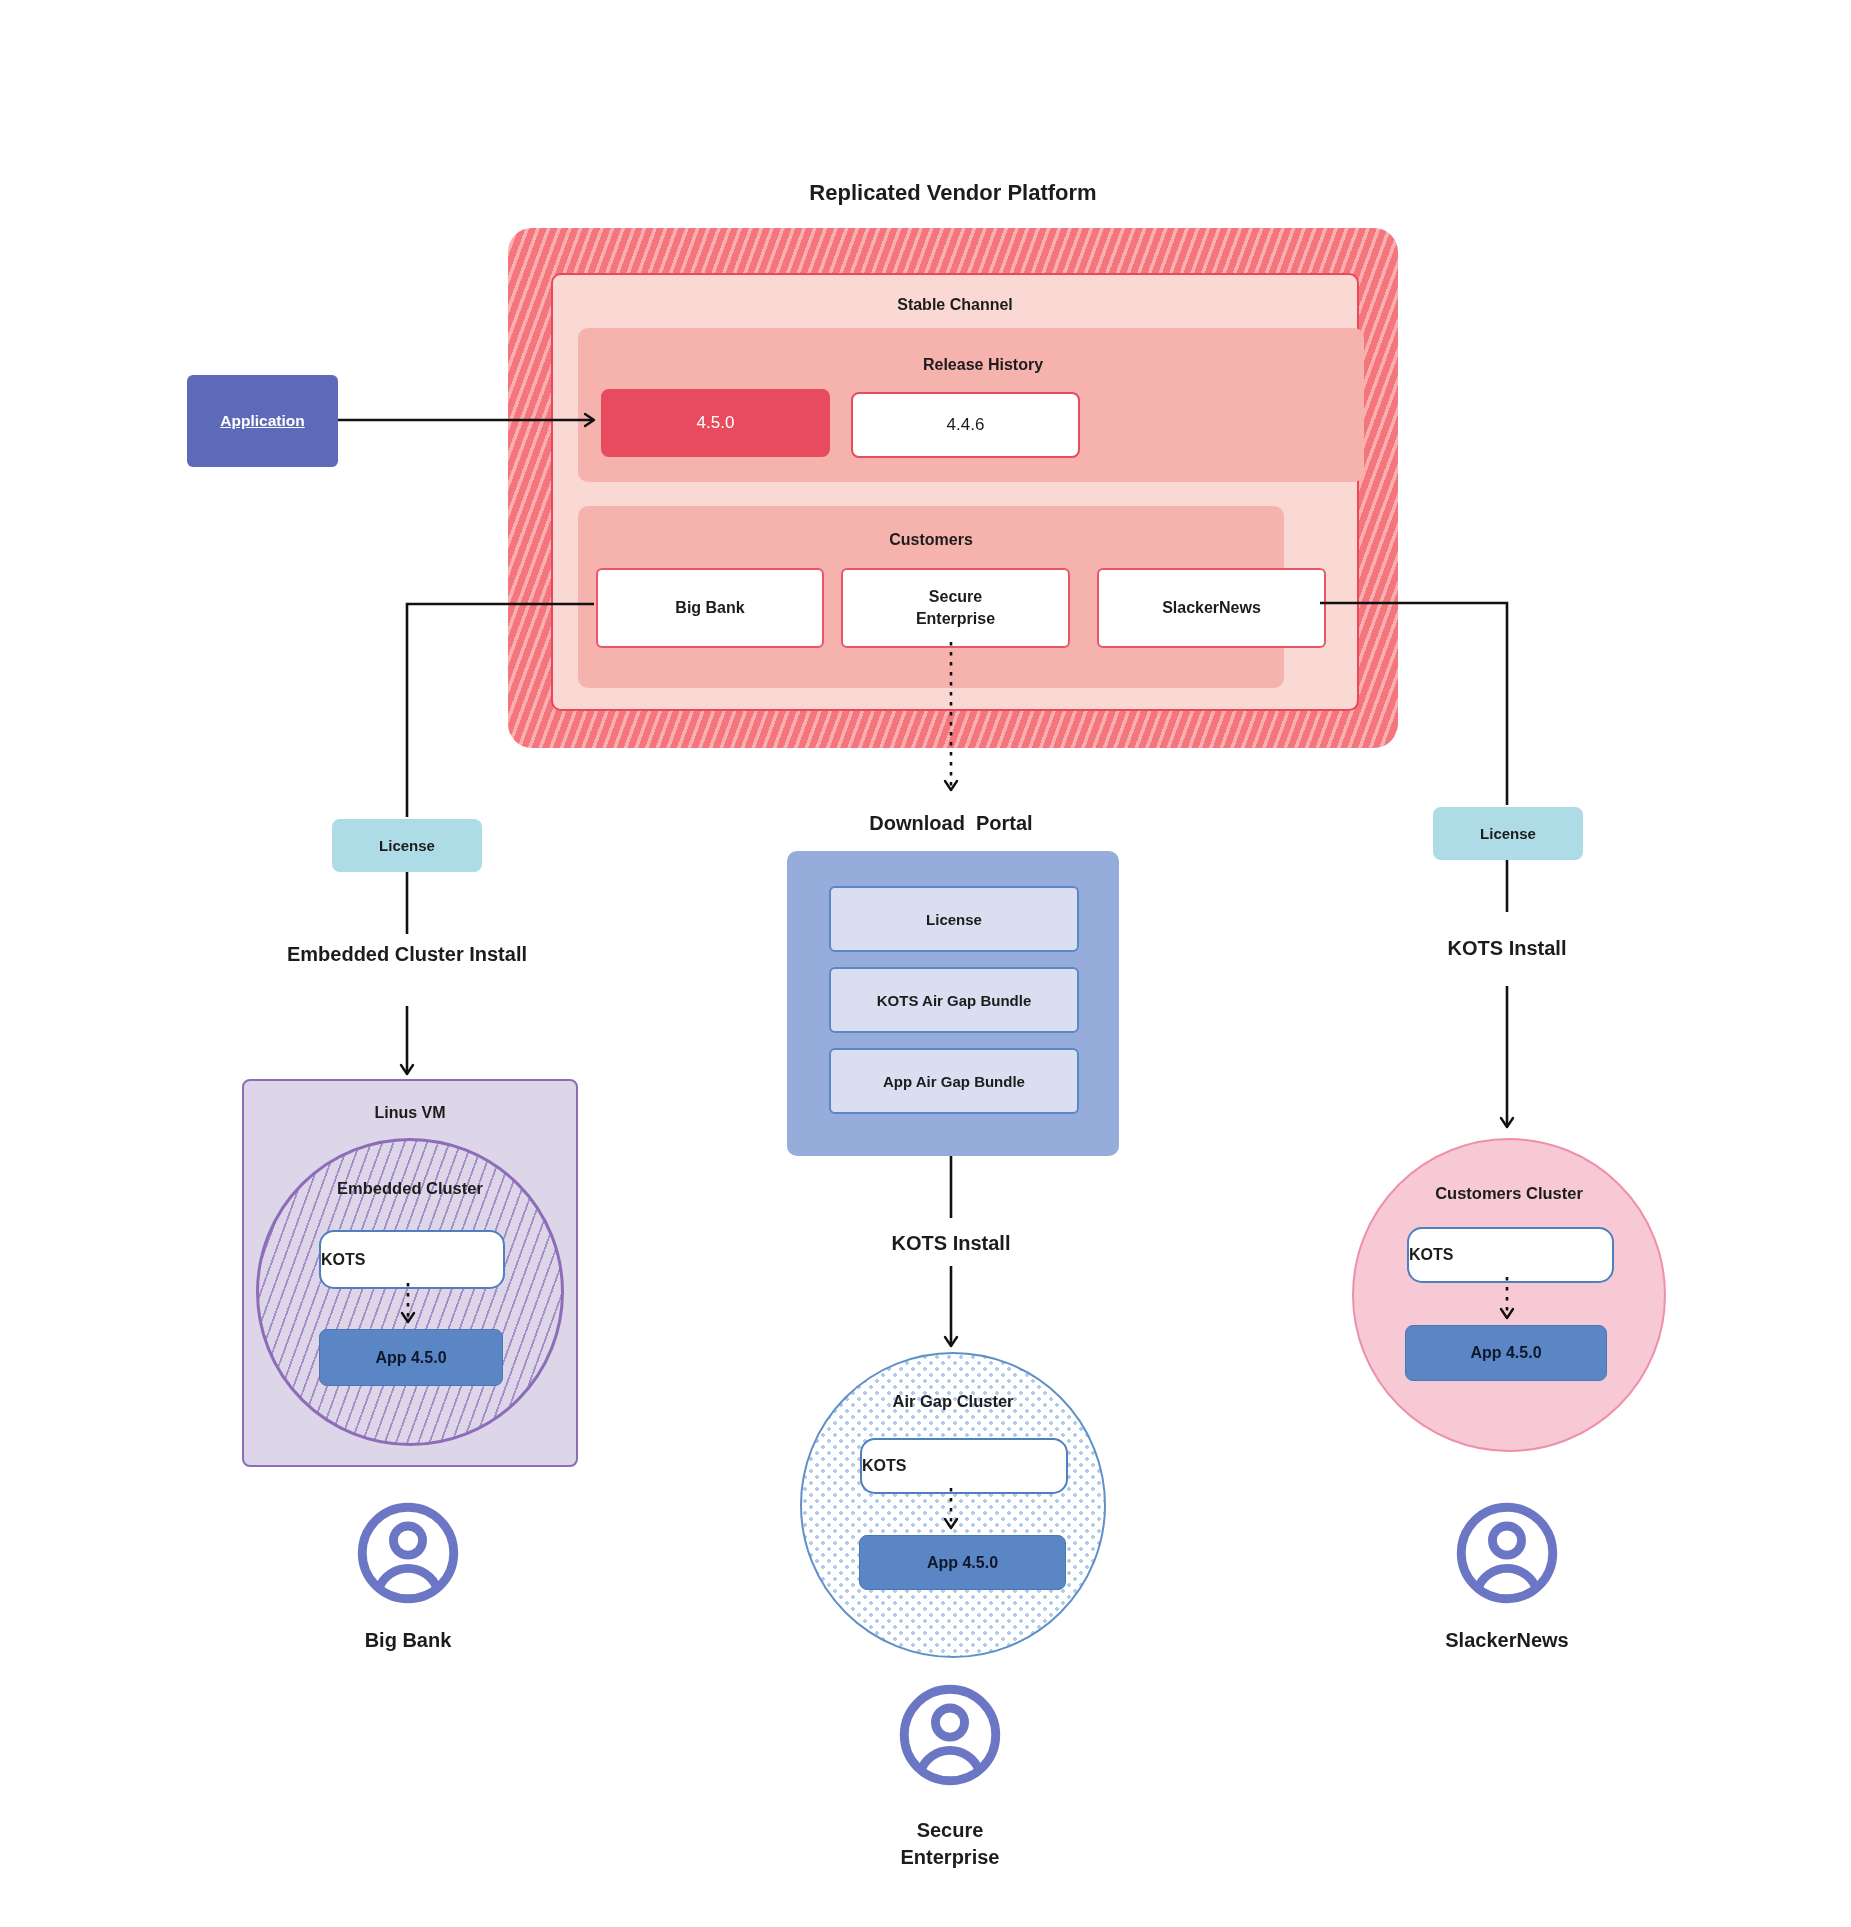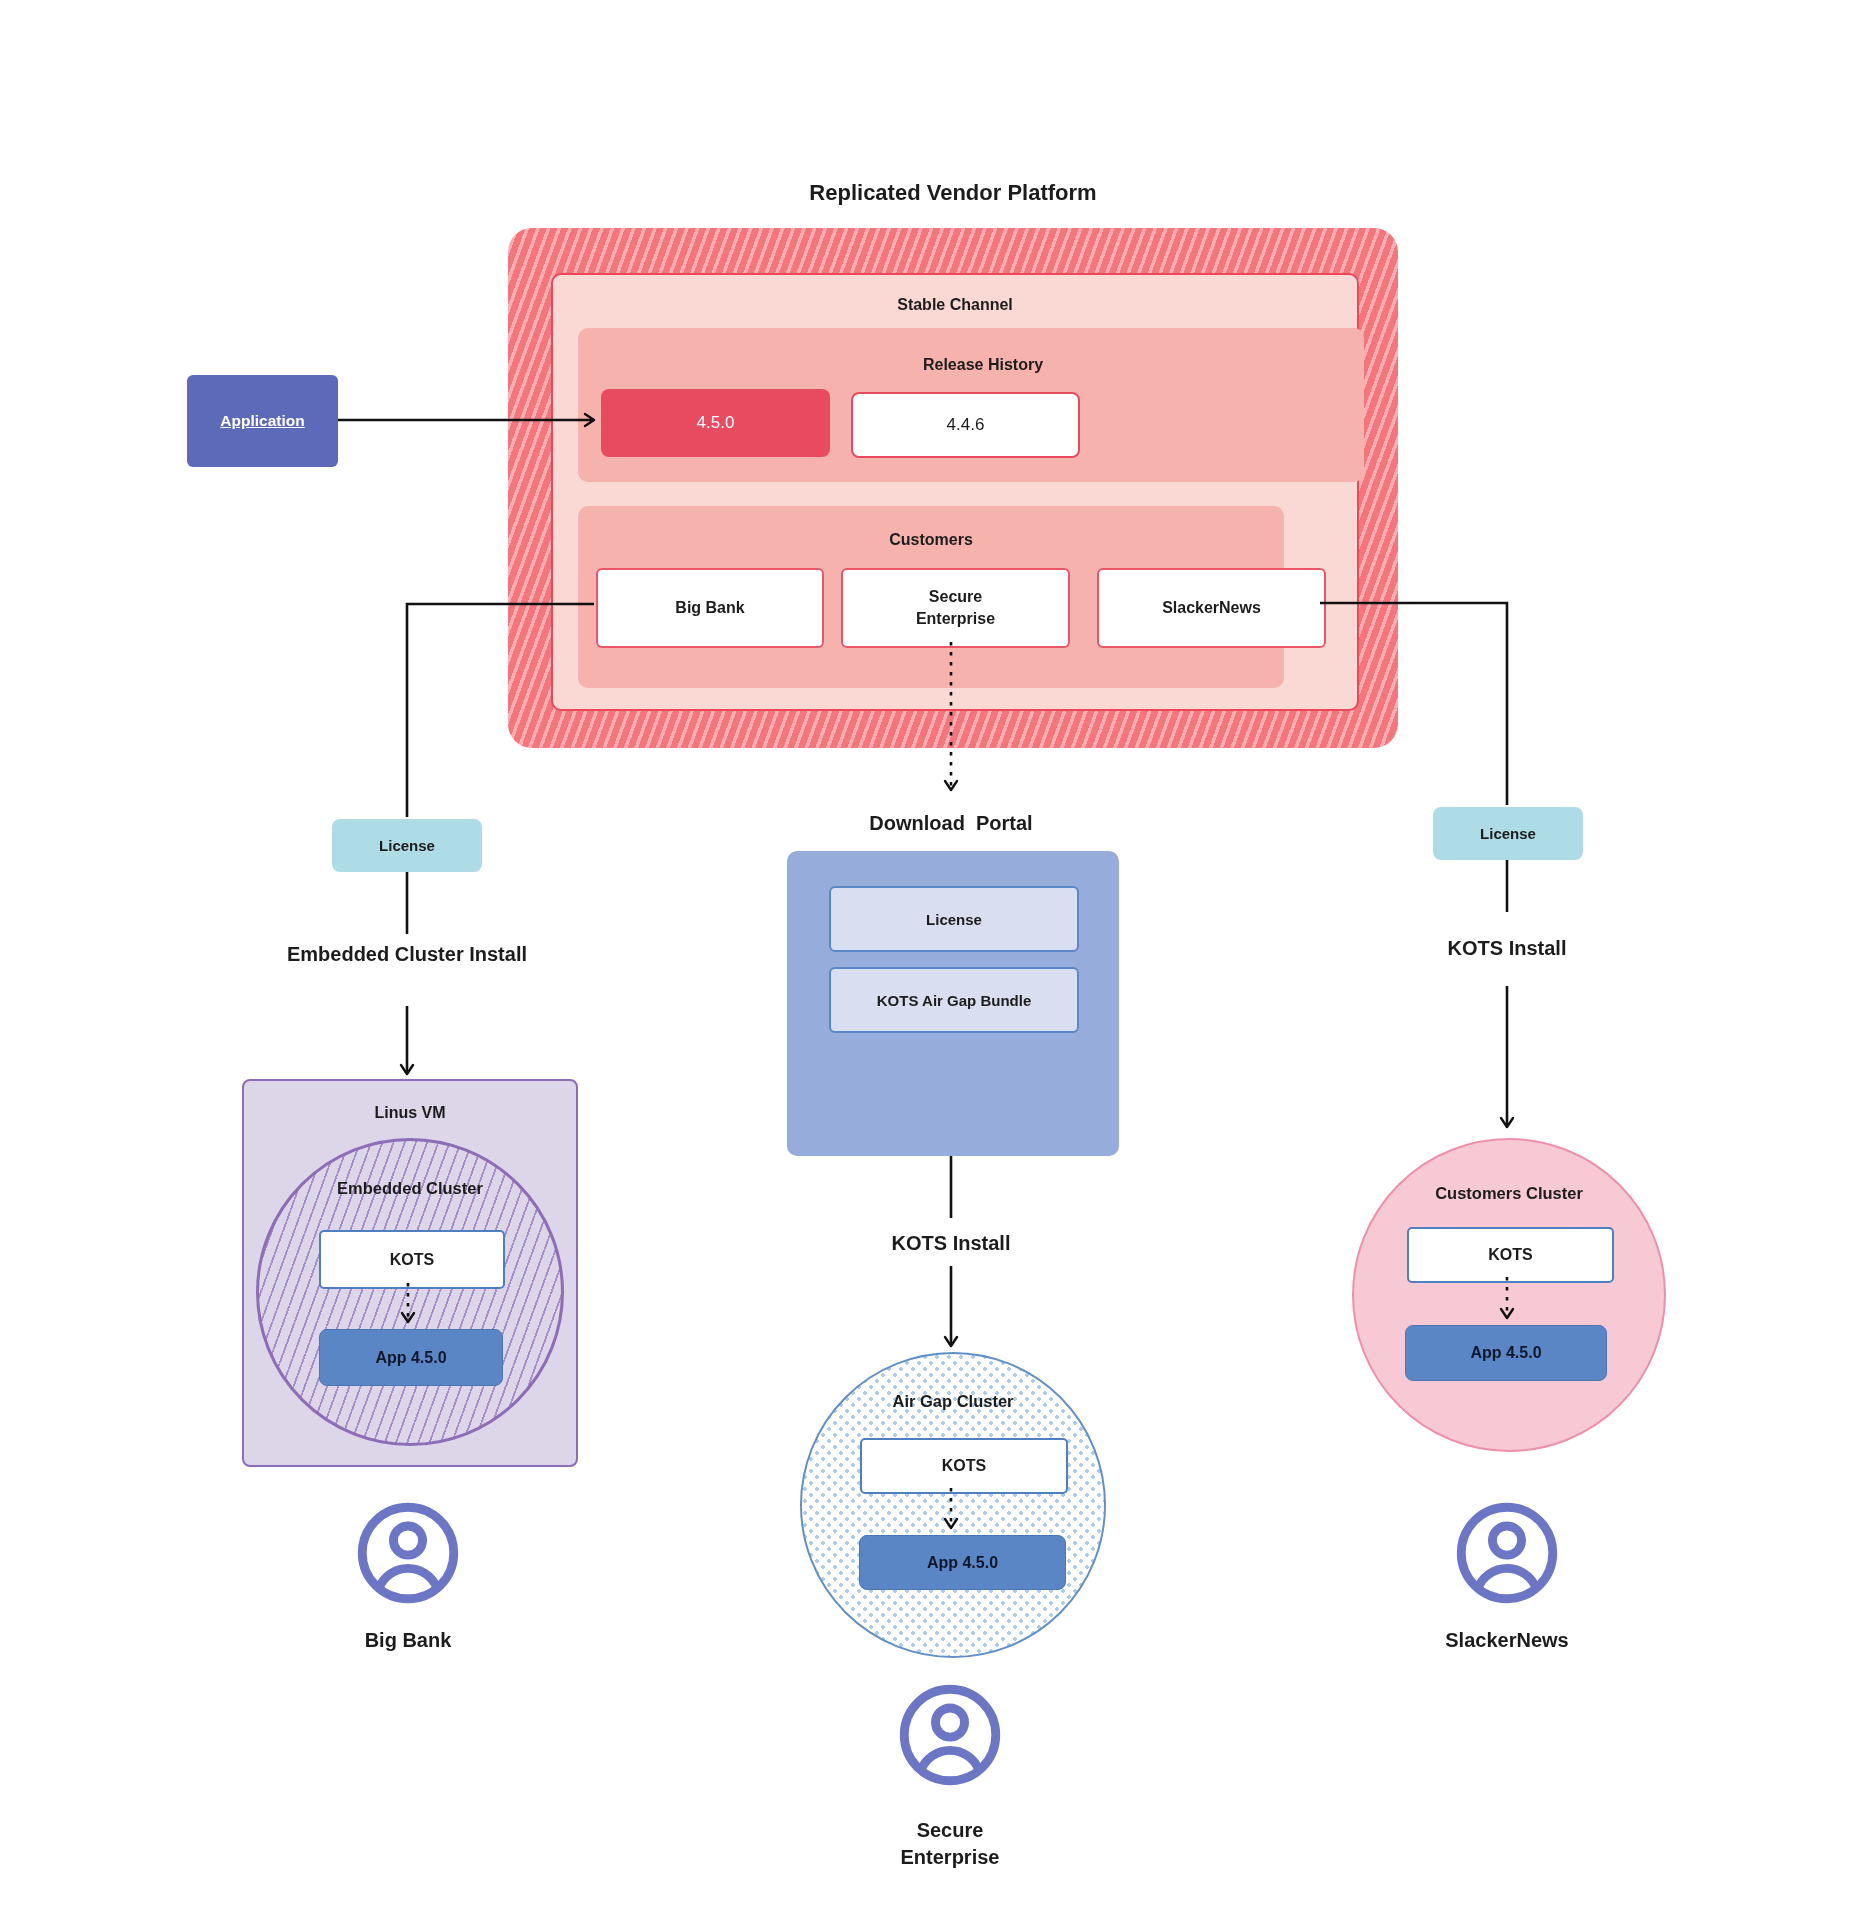--- a/index.html
+++ b/index.html
@@ -42,22 +42,22 @@
               background-image:repeating-linear-gradient(110deg,rgba(138,104,183,0.65) 0px,rgba(138,104,183,0.65) 1.8px,transparent 1.8px,transparent 10.5px);
               border:3px solid #8D6CB8;}
   .airgap-circle{background-color:#ffffff;
                  background-image:radial-gradient(circle at 3px 3px,#AECBEA 1.8px,transparent 2.1px),
                                   radial-gradient(circle at 3px 3px,#AECBEA 1.8px,transparent 2.1px);
                  background-size:12px 12px;background-position:0 0,6px 6px;
                  border:2px solid #6090C8;}
   .pink-circle{background:#F7C9D4;border:2px solid #EE8FAC;}
   .circle-title{position:absolute;left:0;width:100%;text-align:center;font-weight:600;font-size:16.5px;}
 
-  .kots{background:#fff;border:2px solid #4E7FC0;border-radius:5px;display:flex;align-items:center;
-        justify-content:center;font-size:16px;font-weight:600;}
+  .kots{background:#fff;border:2px solid #4E7FC0;border-radius:15px;display:flex;align-items:center;
+        font-size:16px;font-weight:600;}
   .appbox{background:#5A86C5;border:1px solid #4A77B3;border-radius:8px;color:#0f172a;display:flex;
           align-items:center;justify-content:center;font-size:16px;font-weight:600;}
 
   .user-name{font-size:20px;font-weight:600;text-align:center;line-height:27px;}
   .user-icon svg{display:block;}
 </style>
 </head>
 <body>
 
 <div class="canvas">
@@ -125,20 +125,23 @@
   <div class="abs user-name" style="left:308px;top:1627px;width:200px;">Big Bank</div>
 
   <div class="abs flow-label pre" style="left:801px;top:810px;width:300px;">Download  Portal</div>
 
   <div class="abs portal" style="left:787px;top:851px;width:332px;height:305px;">
     <div class="abs portal-item" style="left:42px;top:35px;width:246px;height:62px;">
       <span>License</span>
     </div>
     <div class="abs portal-item" style="left:42px;top:116px;width:246px;height:62px;">
       <span>KOTS Air Gap Bundle</span>
+    </div>
+    <div class="abs portal-item" style="left:42px;top:197px;width:246px;height:62px;">
+      <span>App Air Gap Bundle</span>
     </div>
   </div>
 
   <div class="abs flow-label" style="left:851px;top:1230px;width:200px;">KOTS Install</div>
 
   <div class="abs circle airgap-circle" style="left:800px;top:1352px;width:302px;height:302px;">
     <div class="circle-title" style="top:38px;">Air Gap Cluster</div>
     <div class="abs kots" style="left:58px;top:84px;width:204px;height:52px;">
       <span>KOTS</span>
     </div>

